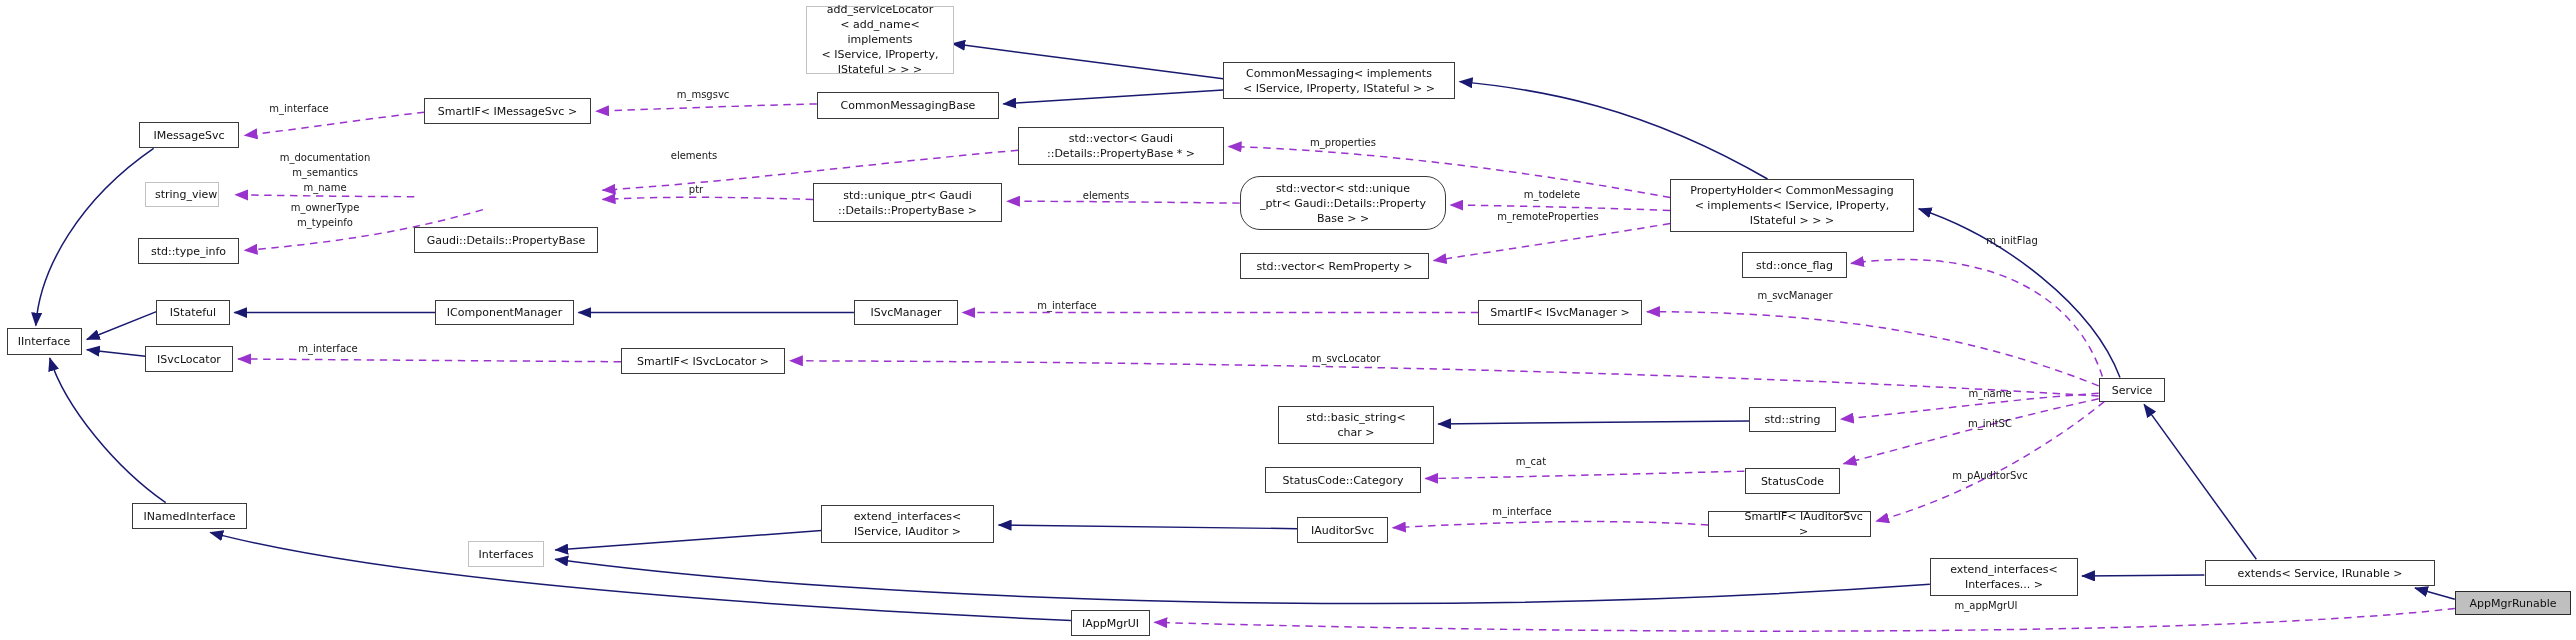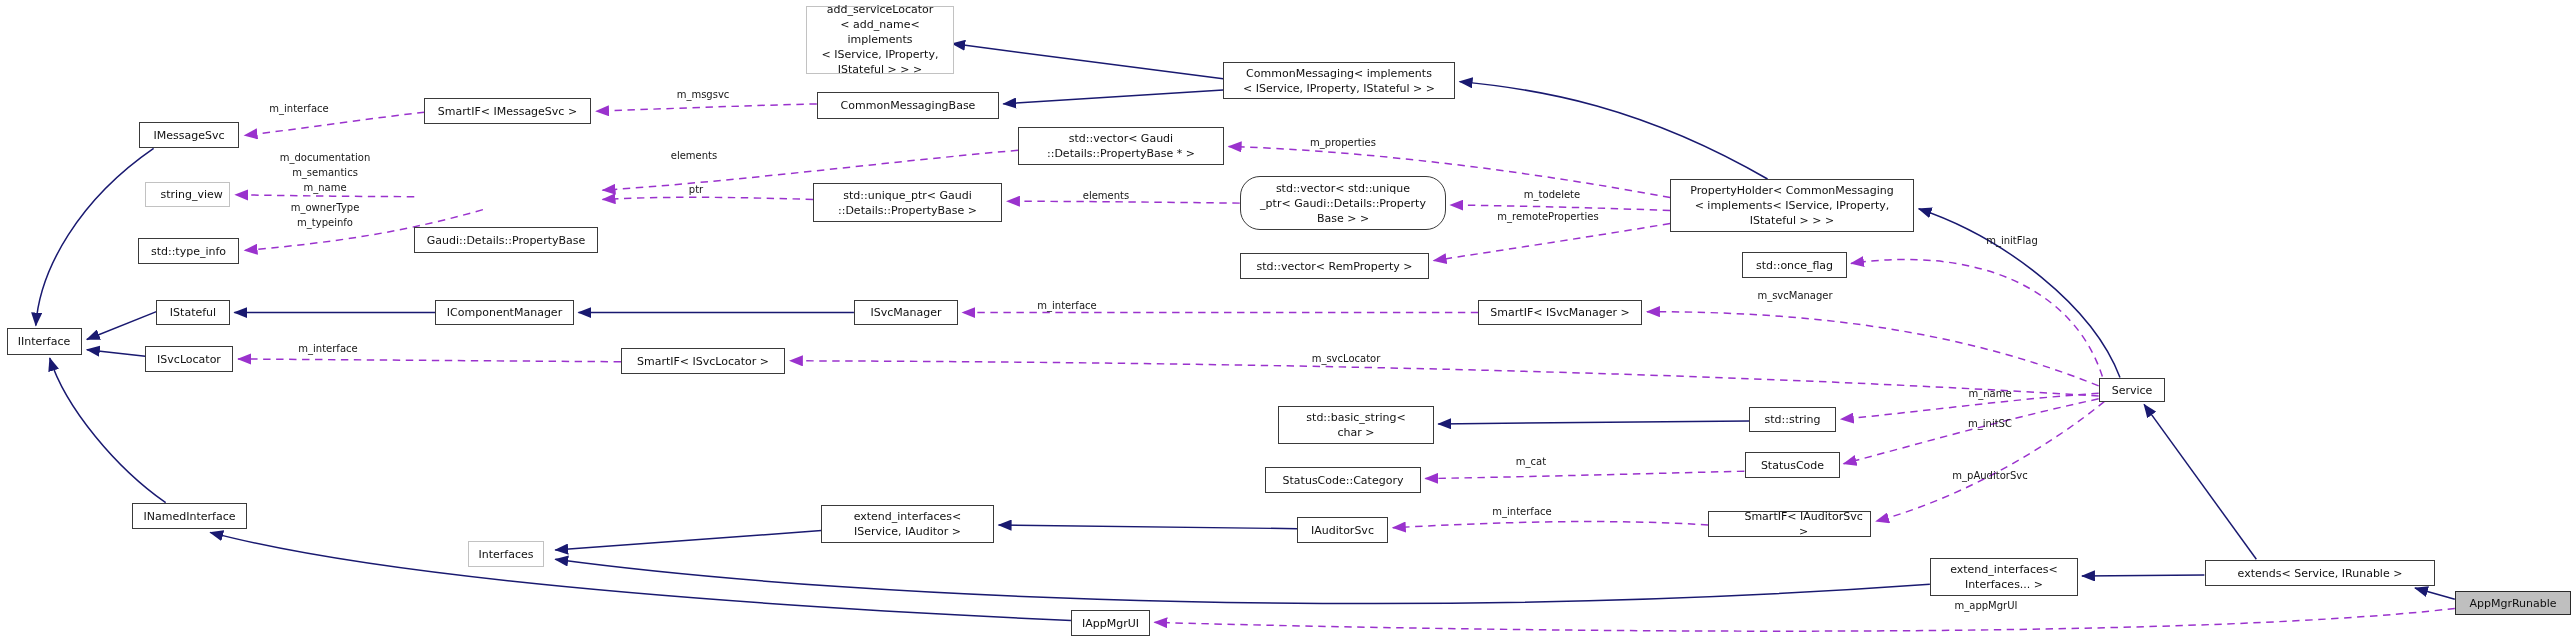--- a/index.html
+++ b/index.html
@@ -77,21 +77,21 @@
 
   <div class="node gray" style="left:806px;top:5.6px;width:148px;height:68px;">add_serviceLocator
 &lt; add_name&lt; implements
 &lt; IService, IProperty,
 IStateful &gt; &gt; &gt;</div>
   <div class="node" style="left:1223px;top:62px;width:232px;height:37px;">CommonMessaging&lt; implements
 &lt; IService, IProperty, IStateful &gt; &gt;</div>
   <div class="node" style="left:817px;top:92px;width:182px;height:27px;">CommonMessagingBase</div>
   <div class="node" style="left:424px;top:98px;width:167px;height:26px;">SmartIF&lt; IMessageSvc &gt;</div>
   <div class="node" style="left:139px;top:122px;width:100px;height:26px;">IMessageSvc</div>
-  <div class="node gray" style="left:145px;top:182px;width:85px;height:25px;padding-left:12px;">string_view</div>
+  <div class="node gray" style="left:145px;top:182px;width:74px;height:25px;padding-left:12px;">string_view</div>
   <div class="node" style="left:414px;top:184px;width:184px;height:26px;margin-top:43px;">Gaudi::Details::PropertyBase</div>
   <div class="node" style="left:138px;top:238px;width:101px;height:26px;">std::type_info</div>
   <div class="node" style="left:1018px;top:127px;width:206px;height:38px;">std::vector&lt; Gaudi
 ::Details::PropertyBase * &gt;</div>
   <div class="node" style="left:813px;top:183px;width:189px;height:39px;">std::unique_ptr&lt; Gaudi
 ::Details::PropertyBase &gt;</div>
   <div class="node" style="left:1240px;top:176px;width:206px;height:54px;border-radius:20px;">std::vector&lt; std::unique
 _ptr&lt; Gaudi::Details::Property
 Base &gt; &gt;</div>
   <div class="node" style="left:1670px;top:179px;width:244px;height:53px;">PropertyHolder&lt; CommonMessaging
@@ -104,21 +104,21 @@
   <div class="node" style="left:854px;top:300px;width:104px;height:25px;">ISvcManager</div>
   <div class="node" style="left:1478px;top:300px;width:164px;height:25px;">SmartIF&lt; ISvcManager &gt;</div>
   <div class="node" style="left:6.5px;top:328px;width:75px;height:27px;">IInterface</div>
   <div class="node" style="left:145px;top:346px;width:88px;height:26px;">ISvcLocator</div>
   <div class="node" style="left:621px;top:348px;width:164px;height:26px;">SmartIF&lt; ISvcLocator &gt;</div>
   <div class="node" style="left:2099px;top:378px;width:66px;height:24px;">Service</div>
   <div class="node" style="left:1278px;top:406px;width:156px;height:38px;">std::basic_string&lt;
 char &gt;</div>
   <div class="node" style="left:1749px;top:407px;width:87px;height:25px;">std::string</div>
   <div class="node" style="left:1265px;top:467px;width:156px;height:26px;">StatusCode::Category</div>
-  <div class="node" style="left:1745px;top:452px;width:95px;height:26px;">StatusCode</div>
+  <div class="node" style="left:1745px;top:468px;width:95px;height:26px;">StatusCode</div>
   <div class="node" style="left:132px;top:503px;width:115px;height:26px;">INamedInterface</div>
   <div class="node" style="left:821px;top:505px;width:173px;height:38px;">extend_interfaces&lt;
 IService, IAuditor &gt;</div>
   <div class="node" style="left:1297px;top:517px;width:91px;height:26px;">IAuditorSvc</div>
   <div class="node" style="left:1708px;top:511px;width:163px;height:26px;padding-left:32px;">SmartIF&lt; IAuditorSvc &gt;</div>
   <div class="node gray" style="left:468px;top:541px;width:76px;height:26px;">Interfaces</div>
   <div class="node" style="left:1930px;top:558px;width:148px;height:38px;">extend_interfaces&lt;
 Interfaces... &gt;</div>
   <div class="node" style="left:2205px;top:560px;width:230px;height:26px;">extends&lt; Service, IRunable &gt;</div>
   <div class="node focus" style="left:2455px;top:591px;width:116px;height:24px;">AppMgrRunable</div>

